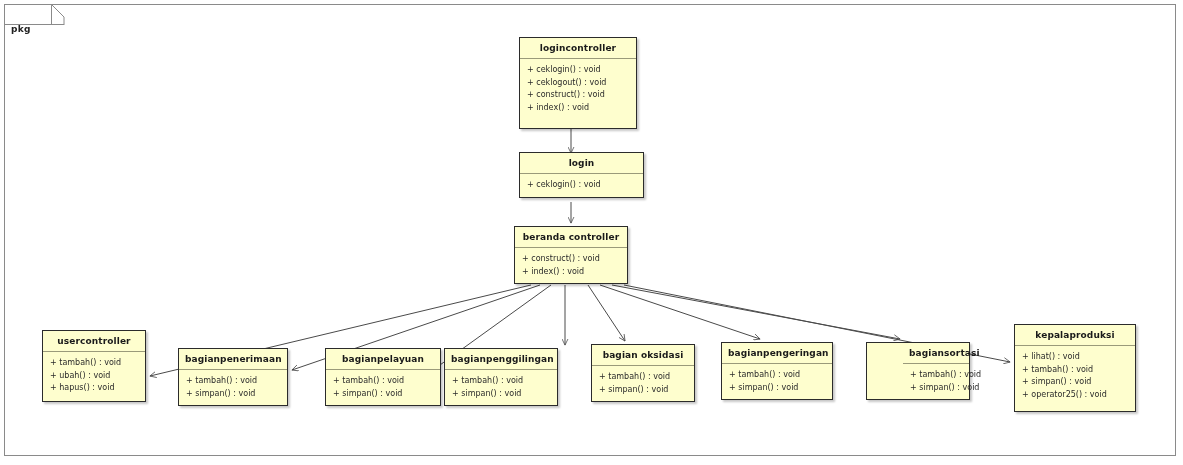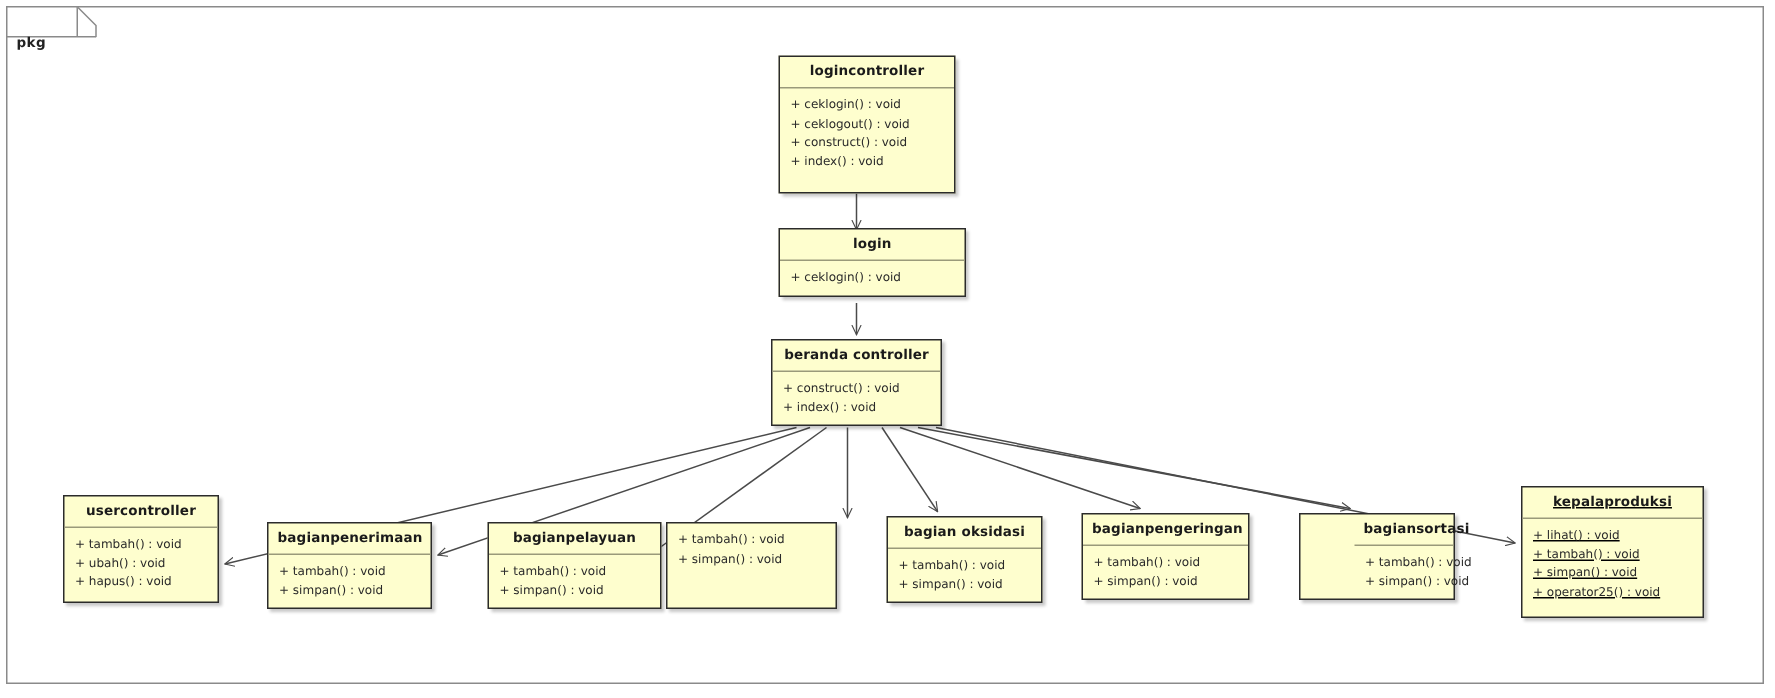--- a/index.html
+++ b/index.html
@@ -181,20 +181,21 @@
         </div>
       </div>
       <div class="uml-class" style="left: 325px; top: 348px; width: 116px; min-height: 58px;">
         <div class="uml-title">bagianpelayuan</div>
         <div class="uml-methods">
           <div class="uml-method">+ tambah() : void</div>
           <div class="uml-method">+ simpan() : void</div>
         </div>
       </div>
       <div class="uml-class" style="left: 444px; top: 348px; width: 114px; min-height: 58px;">
+        <div class="uml-title">bagianpenggilingan</div>
         <div class="uml-methods">
           <div class="uml-method">+ tambah() : void</div>
           <div class="uml-method">+ simpan() : void</div>
         </div>
       </div>
       <div class="uml-class" style="left: 591px; top: 344px; width: 104px; min-height: 58px;">
         <div class="uml-title">bagian oksidasi</div>
         <div class="uml-methods">
           <div class="uml-method">+ tambah() : void</div>
           <div class="uml-method">+ simpan() : void</div>
@@ -207,21 +208,21 @@
           <div class="uml-method">+ simpan() : void</div>
         </div>
       </div>
       <div class="uml-class" style="left: 866px; top: 342px; width: 104px; min-height: 58px; padding-left: 36px;">
         <div class="uml-title">bagiansortasi</div>
         <div class="uml-methods">
           <div class="uml-method">+ tambah() : void</div>
           <div class="uml-method">+ simpan() : void</div>
         </div>
       </div>
-      <div class="uml-class" style="left: 1014px; top: 324px; width: 122px; min-height: 88px; text-decoration: underline;">
+      <div class="uml-class" style="left: 1014px; top: 324px; width: 122px; min-height: 88px;">
         <div class="uml-title">kepalaproduksi</div>
         <div class="uml-methods">
           <div class="uml-method">+ lihat() : void</div>
           <div class="uml-method">+ tambah() : void</div>
           <div class="uml-method">+ simpan() : void</div>
           <div class="uml-method">+ operator25() : void</div>
         </div>
       </div>
     </div>
 

